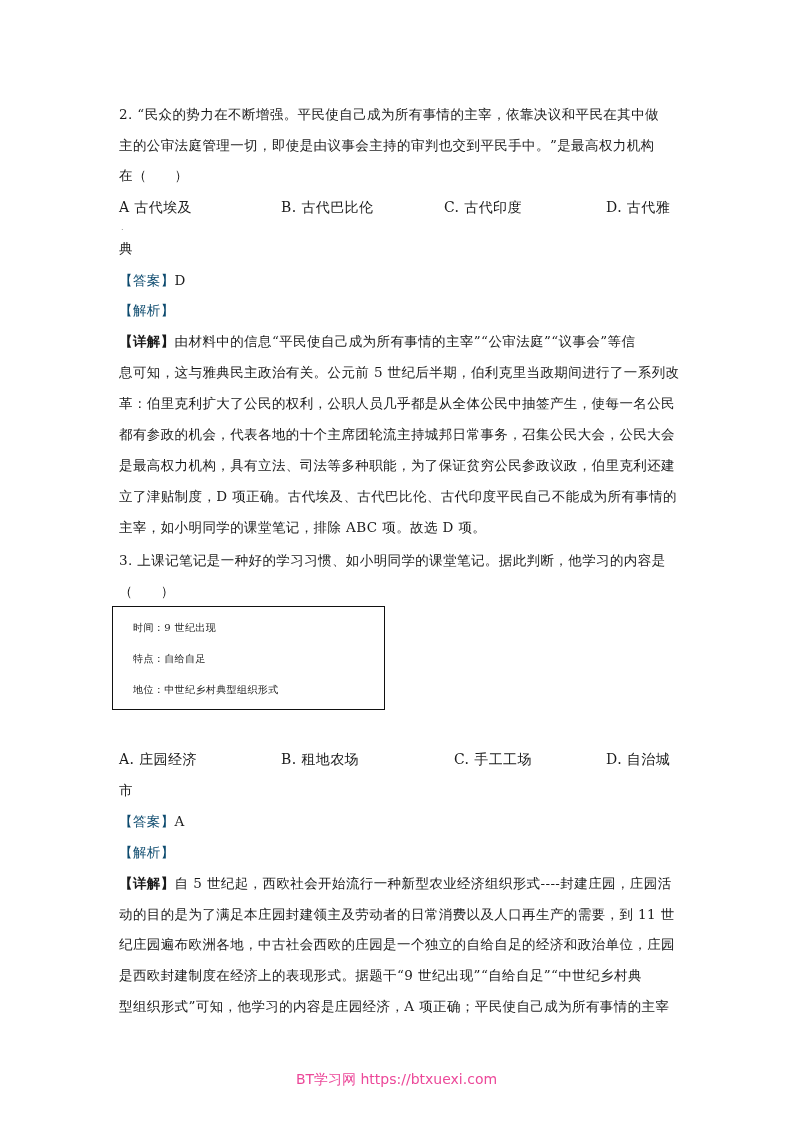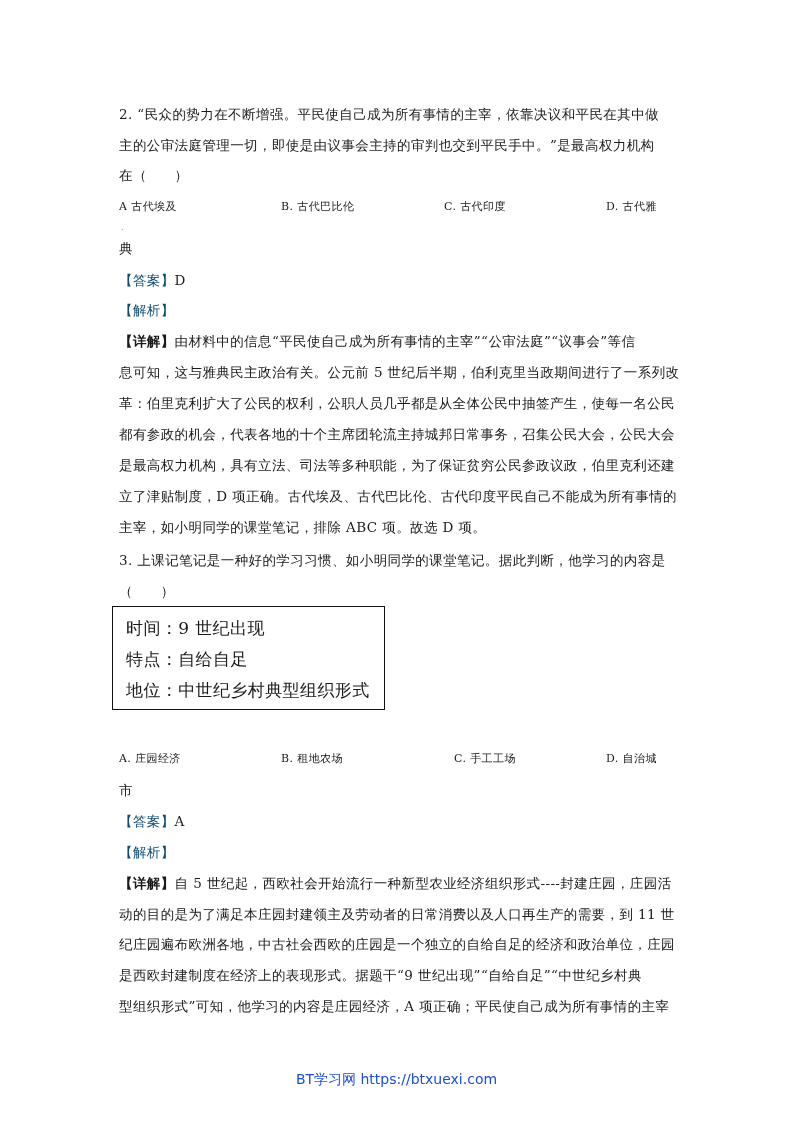--- a/index.html
+++ b/index.html
@@ -7,29 +7,29 @@
     width: 793px; height: 1122px; position: relative; overflow: hidden;
     font-family: "DejaVu Serif", "Liberation Serif", serif;
     color: #1a1a1a;
   }
   .line {
     position: absolute; left: 119px; font-size: 13.5px; line-height: 18px;
     white-space: nowrap; letter-spacing: 0.4px;
   }
   .tag { color: #0c4a6e; }
   .tag-bracket { color: #2a5a82; font-weight: bold; font-family: Liberation Mono, monospace; }
-  .opt { position: absolute; font-size: 11px; line-height: 18px; white-space: nowrap; letter-spacing: 0.4px; }
+  .opt { position: absolute; font-size: 14px; line-height: 18px; white-space: nowrap; letter-spacing: 0.4px; }
   .notebox {
     position: absolute; left: 112px; top: 606px; width: 273px; height: 104px;
     border: 1.3px solid #111; box-sizing: border-box;
   }
-  .notebox .nl { position: absolute; left: 13px; font-size: 17px; line-height: 18px; white-space: nowrap; letter-spacing: 0.4px; }
+  .notebox .nl { position: absolute; left: 20px; font-size: 10px; line-height: 18px; white-space: nowrap; letter-spacing: 0.4px; }
   .footer {
     position: absolute; top: 1071px; left: 0; width: 793px; text-align: center;
-    font-family: "DejaVu Sans", "Liberation Sans", sans-serif; font-size: 14px; color: #1d4ed8;
+    font-family: "DejaVu Sans", "Liberation Sans", sans-serif; font-size: 14px; color: #ec4899;
   }
   .dot { position: absolute; left: 121px; top: 225px; font-size: 8px; color: #666; }
 </style>
 </head>
 <body>
 
 <div class="line" style="top:105px">2. “民众的势力在不断增强。平民使自己成为所有事情的主宰，依靠决议和平民在其中做</div>
 <div class="line" style="top:136px">主的公审法庭管理一切，即使是由议事会主持的审判也交到平民手中。”是最高权力机构</div>
 <div class="line" style="top:166px">在（　　）</div>
 

